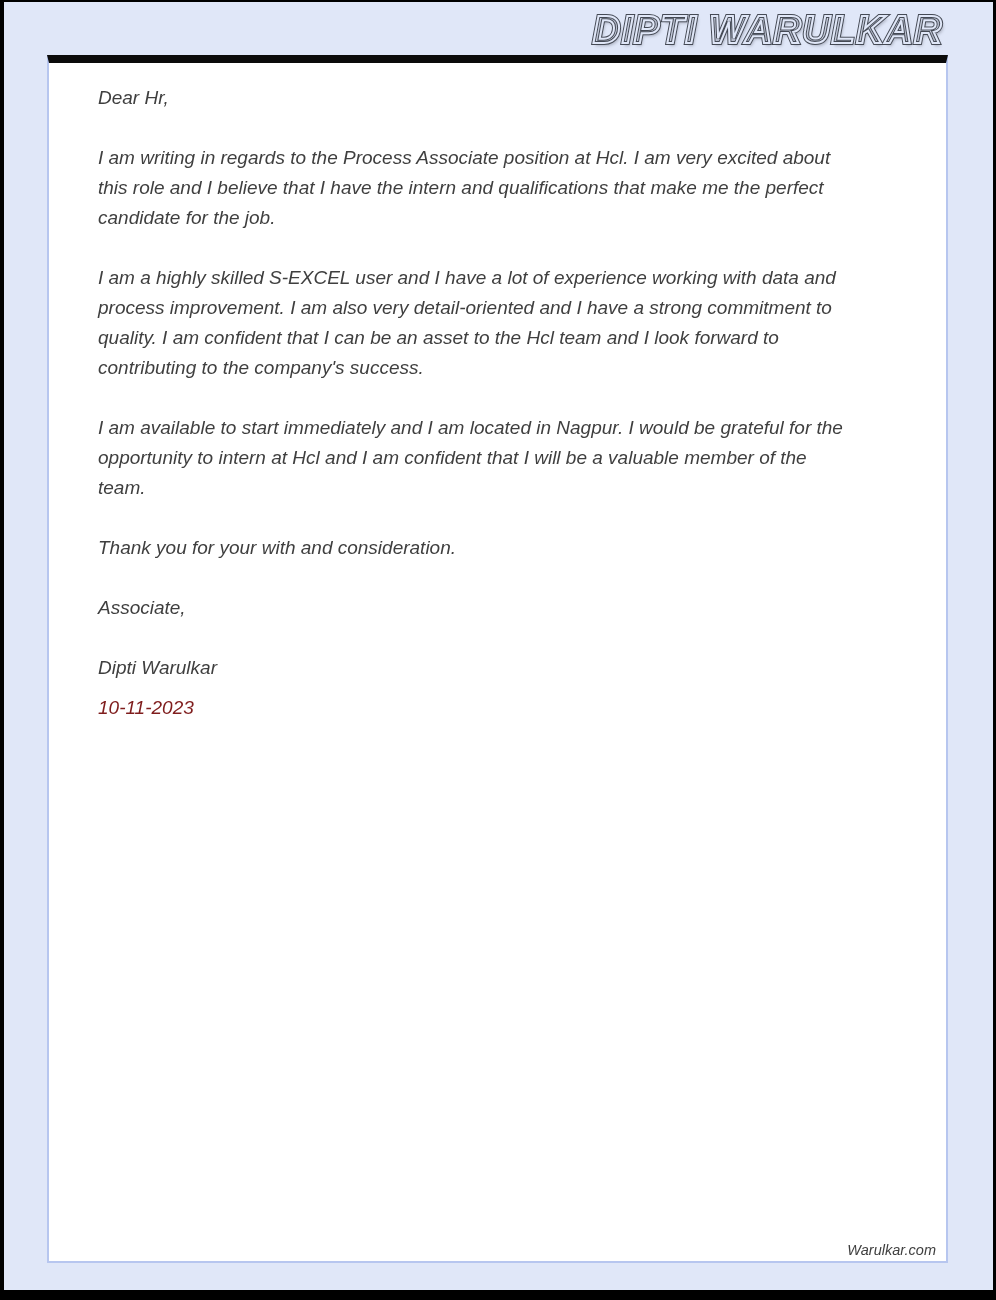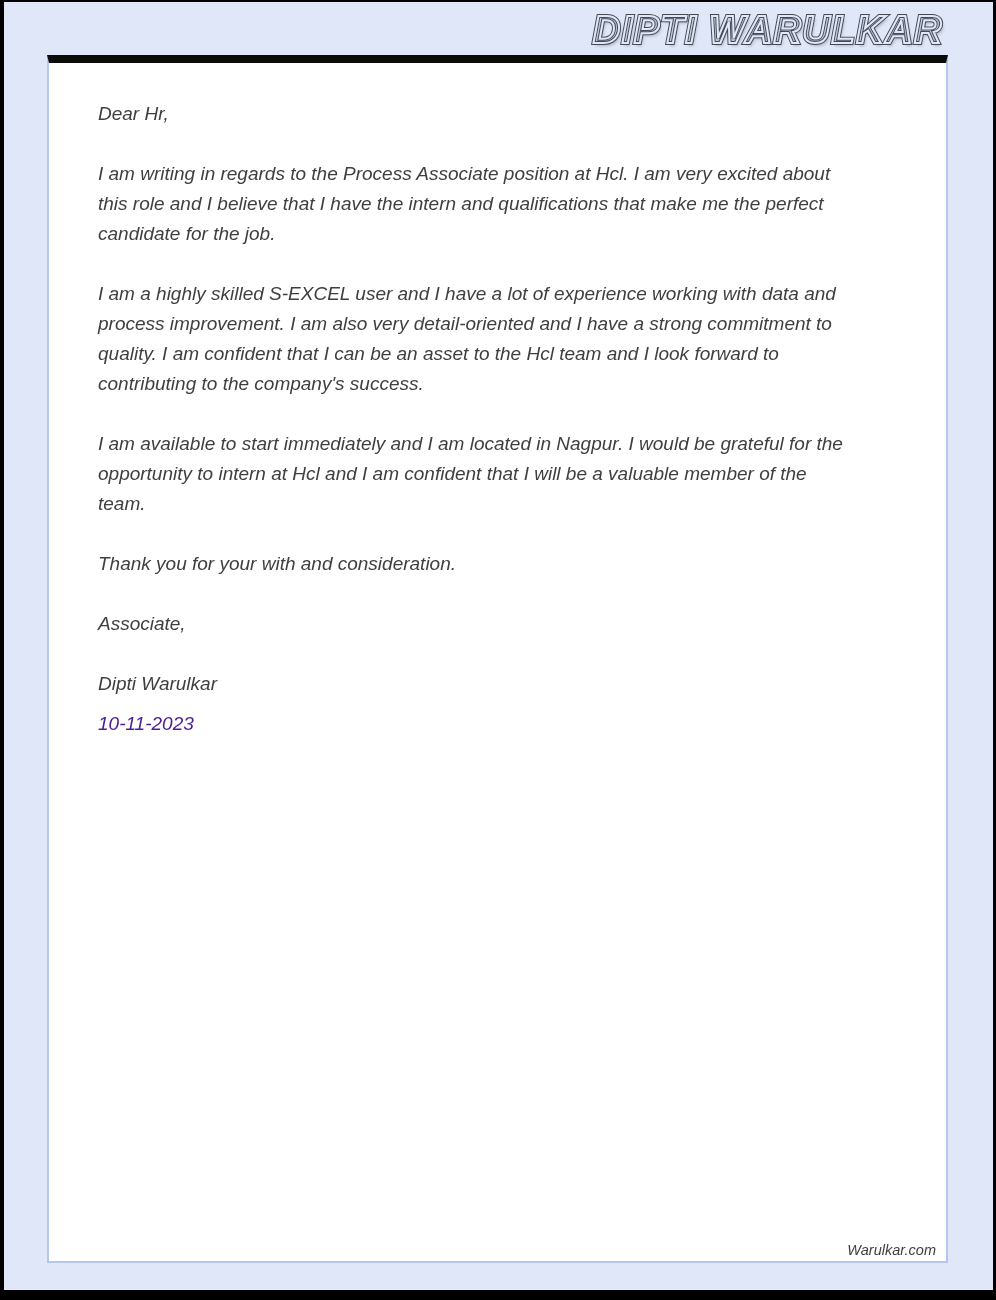--- a/index.html
+++ b/index.html
@@ -54,32 +54,32 @@
   
   .letter-card {
     position: absolute;
     left: 43px;
     top: 53px;
     width: 901px;
     height: 1208px;
     background: #ffffff;
     border: 2px solid #b7c6ef;
     border-top: 8px solid #0b0b0b;
-    padding: 36px 36px 0 49px;
+    padding: 20px 36px 0 49px;
   }
 
   .letter-text p {
     font-size: 19px;
     line-height: 30px;
     color: #3f3f3f;
     white-space: pre-line;
     margin: 0 0 30px 0;
   }
   .letter-text p.signature-name { margin-bottom: 10px; }
-  .letter-text p.date-line { color: #4c1d95; margin-bottom: 0; }
+  .letter-text p.date-line { color: #7f1d1d; margin-bottom: 0; }
 
   .watermark {
     position: absolute;
     right: 10px;
     bottom: 1px;
     font-size: 14.5px;
     line-height: 20px;
     color: #3f3f3f;
   }
 </style>

